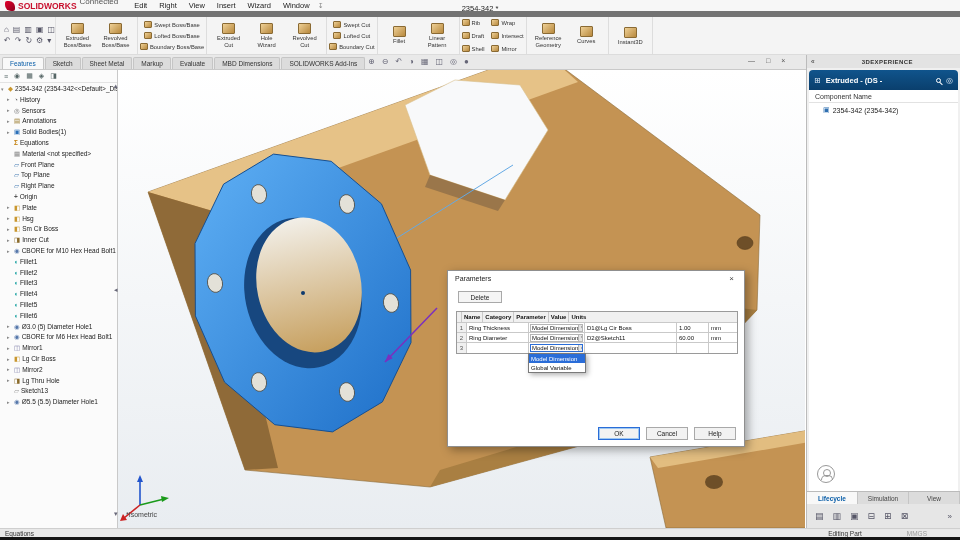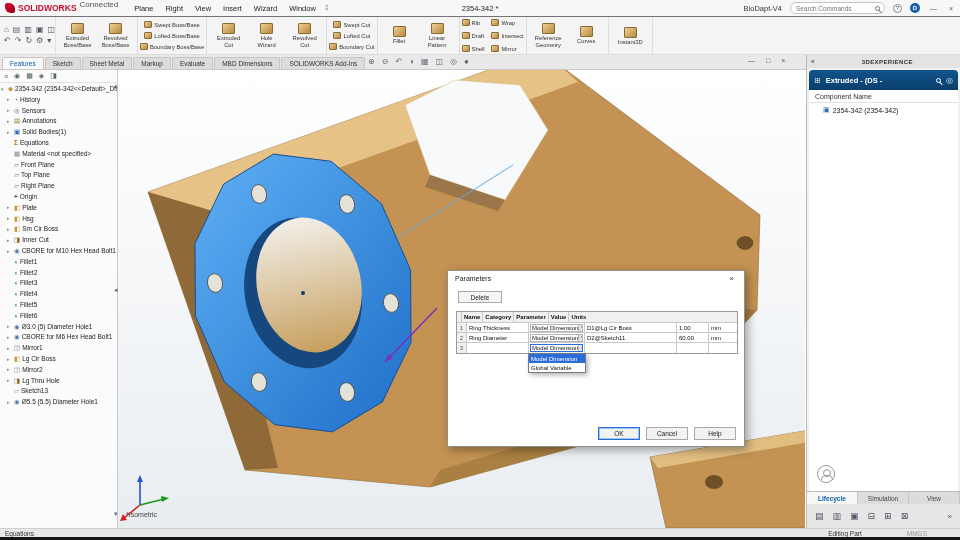--- a/index.html
+++ b/index.html
@@ -1,20 +1,20 @@
 <!DOCTYPE html>
 <html><head>
 <meta charset="utf-8">
 <style>
   *{box-sizing:border-box;margin:0;padding:0}
   html,body{width:960px;height:540px;overflow:hidden}
   body{font-family:"Liberation Sans","DejaVu Sans",sans-serif;background:#fff;position:relative;font-size:8px;color:#222}
 
   
-  .menubar{position:absolute;left:0;top:0;width:960px;height:17px;background:#f7f7f7;border-bottom:1px solid #737373;display:flex;align-items:center;padding:0 5px;z-index:5}
+  .menubar{position:absolute;left:0;top:0;width:960px;height:17px;background:#f7f7f7;border-bottom:6px solid #737373;display:flex;align-items:center;padding:0 5px;z-index:5}
   .sw-logo{width:10px;height:10px;margin-right:3px;background:linear-gradient(135deg,#e4002b,#8e001e);border-radius:2px 6px 2px 6px;flex:none}
   .brand{color:#c8102e;font-weight:bold;font-size:8.5px}
   .brand-suffix{color:#555;margin:0 10px 8px 3px;font-size:8px}
   .menu-item{padding:0 6px;font-size:7.5px;color:#222;cursor:default}
   .pin-ic{color:#888;font-size:7px;margin-left:2px}
   .doc-title{position:absolute;left:50%;top:4px;transform:translateX(-50%);font-size:7.5px;color:#222}
   .tb-right{margin-left:auto;display:flex;align-items:center;gap:8px}
   .workspace{font-size:7.5px;color:#333}
   .search-pill{width:95px;height:12px;border:1px solid #c5c5c5;border-radius:6px;background:#fff;display:flex;align-items:center;gap:3px;padding:0 5px}
   .search-pill input{border:none;outline:none;width:76px;font-size:6.5px;color:#444;background:transparent}
@@ -127,43 +127,29 @@
 </style>
 </head>
 <body>
 
 <div class="menubar">
   <span class="sw-logo"></span>
   <span class="brand">SOLIDWORKS</span>
   <span class="brand-suffix">Connected</span>
   <span style="display:flex">
 
-  <span class="menu-item">Plane</span>
+  <span class="menu-item">Edit</span>
       <span class="menu-item">Right</span>
       <span class="menu-item">View</span>
       <span class="menu-item">Insert</span>
       <span class="menu-item">Wizard</span>
       <span class="menu-item">Window</span>
     </span>
   <span class="pin-ic">↧</span>
   <span class="doc-title">2354-342 *</span>
-  <span class="tb-right">
-    <span class="workspace">BioDapt-V4</span>
-    <span class="search-pill">
-      <input placeholder="Search Commands" style="">
-      <span class="mag"></span>
-    </span>
-    <span class="help-circle">?</span>
-    <span class="user-badge">D</span>
-    <span style="display:flex;gap:8px">
-
-    <span class="wc minimize-window-icon">—</span>
-        <span class="wc close-window-icon">×</span>
-      </span>
-  </span>
 </div>
 
 <div class="ribbon">
   <div class="qa">
     <span class="qa-row">
 
     <span class="qa-ic home-icon">⌂</span>
         <span class="qa-ic new-document-icon">▤</span>
         <span class="qa-ic open-icon">▥</span>
         <span class="qa-ic save-icon">▣</span>

